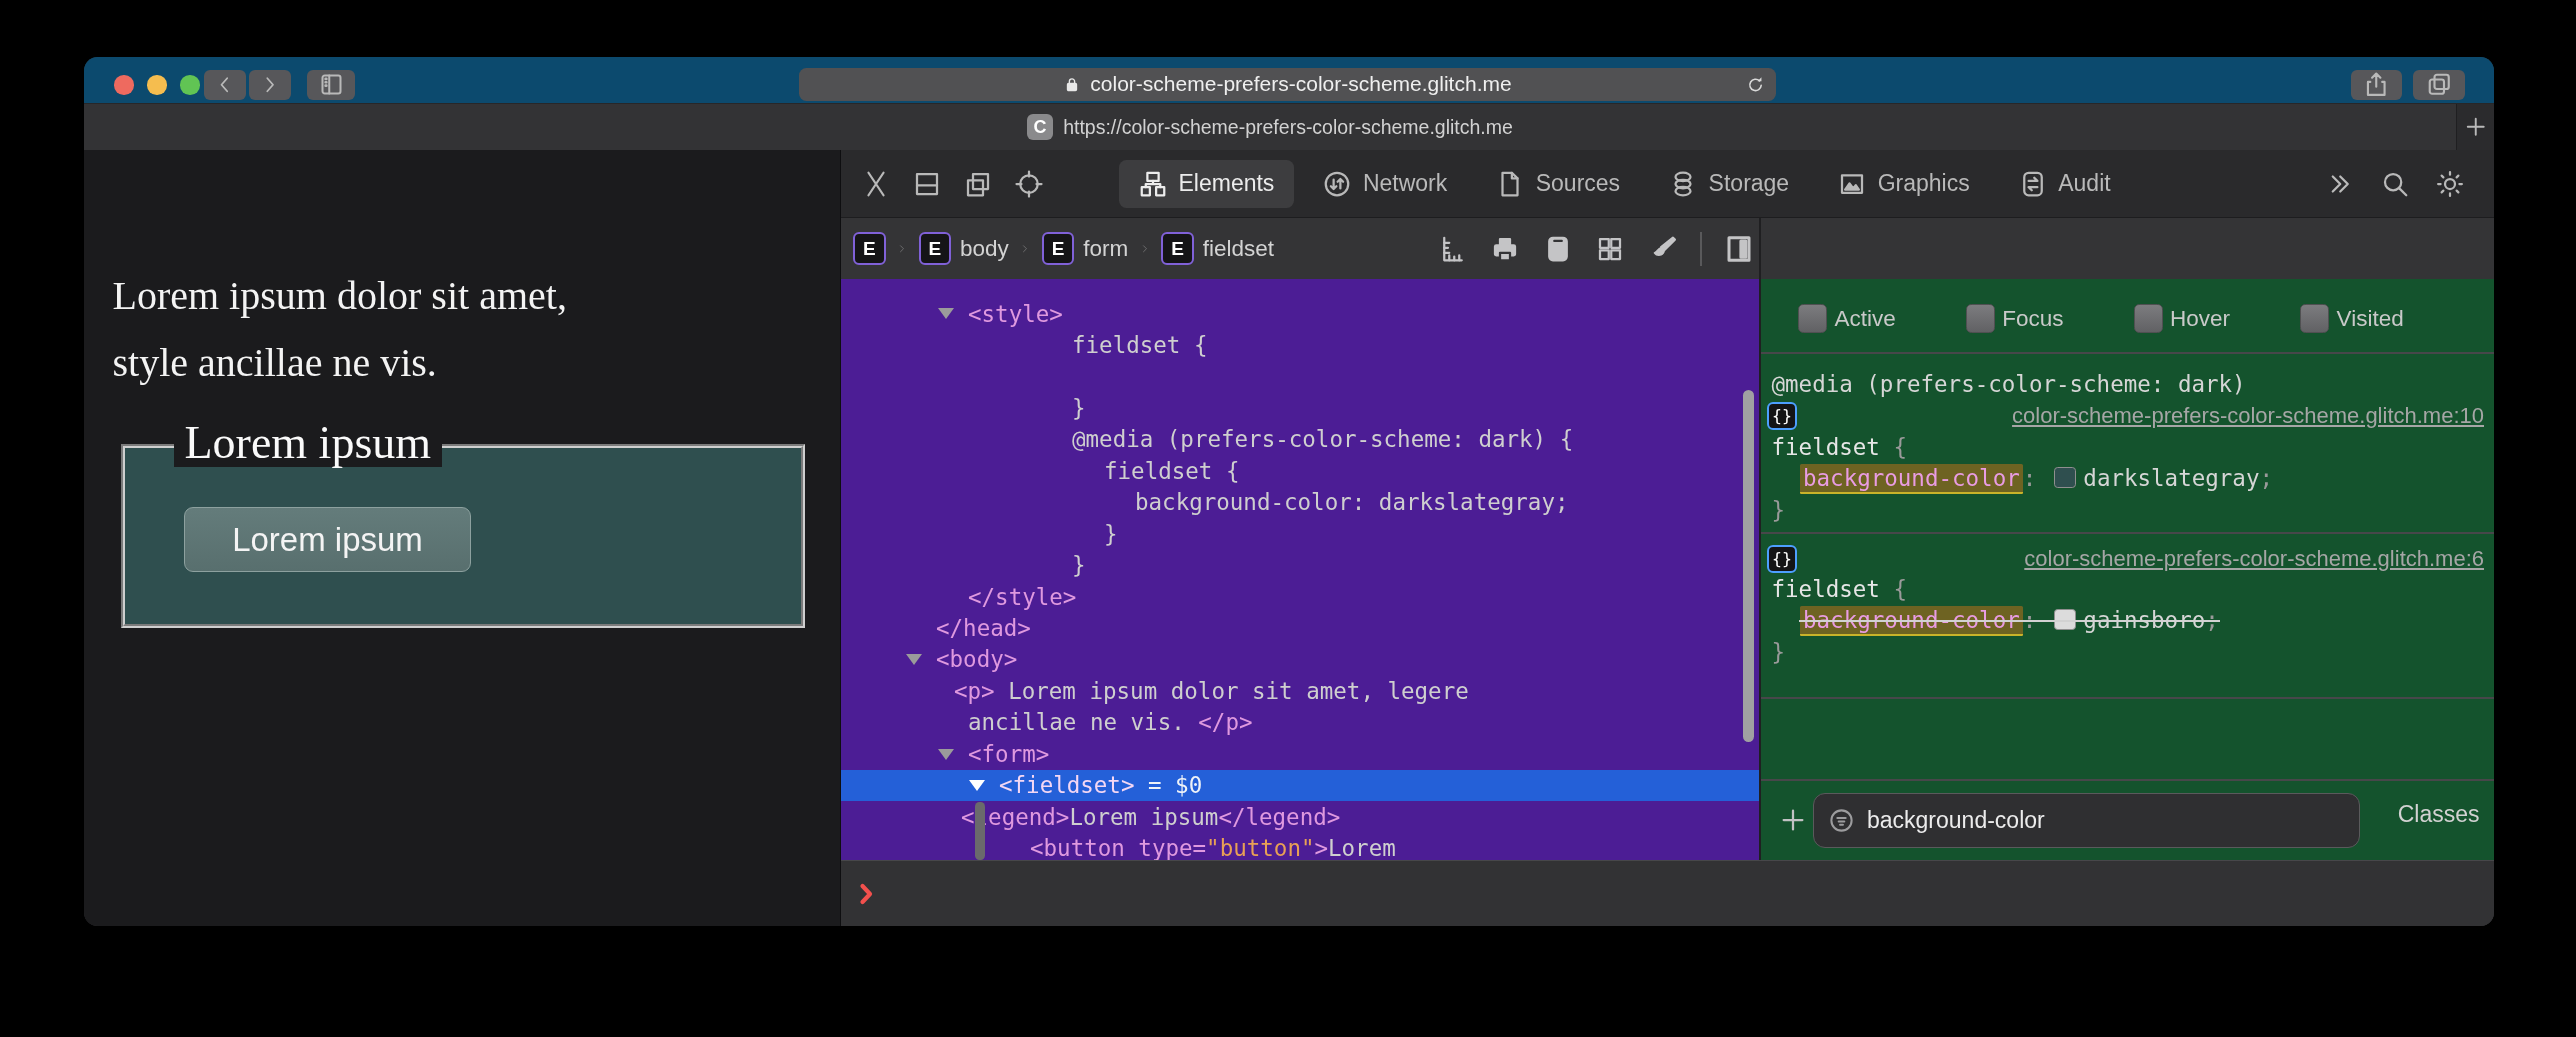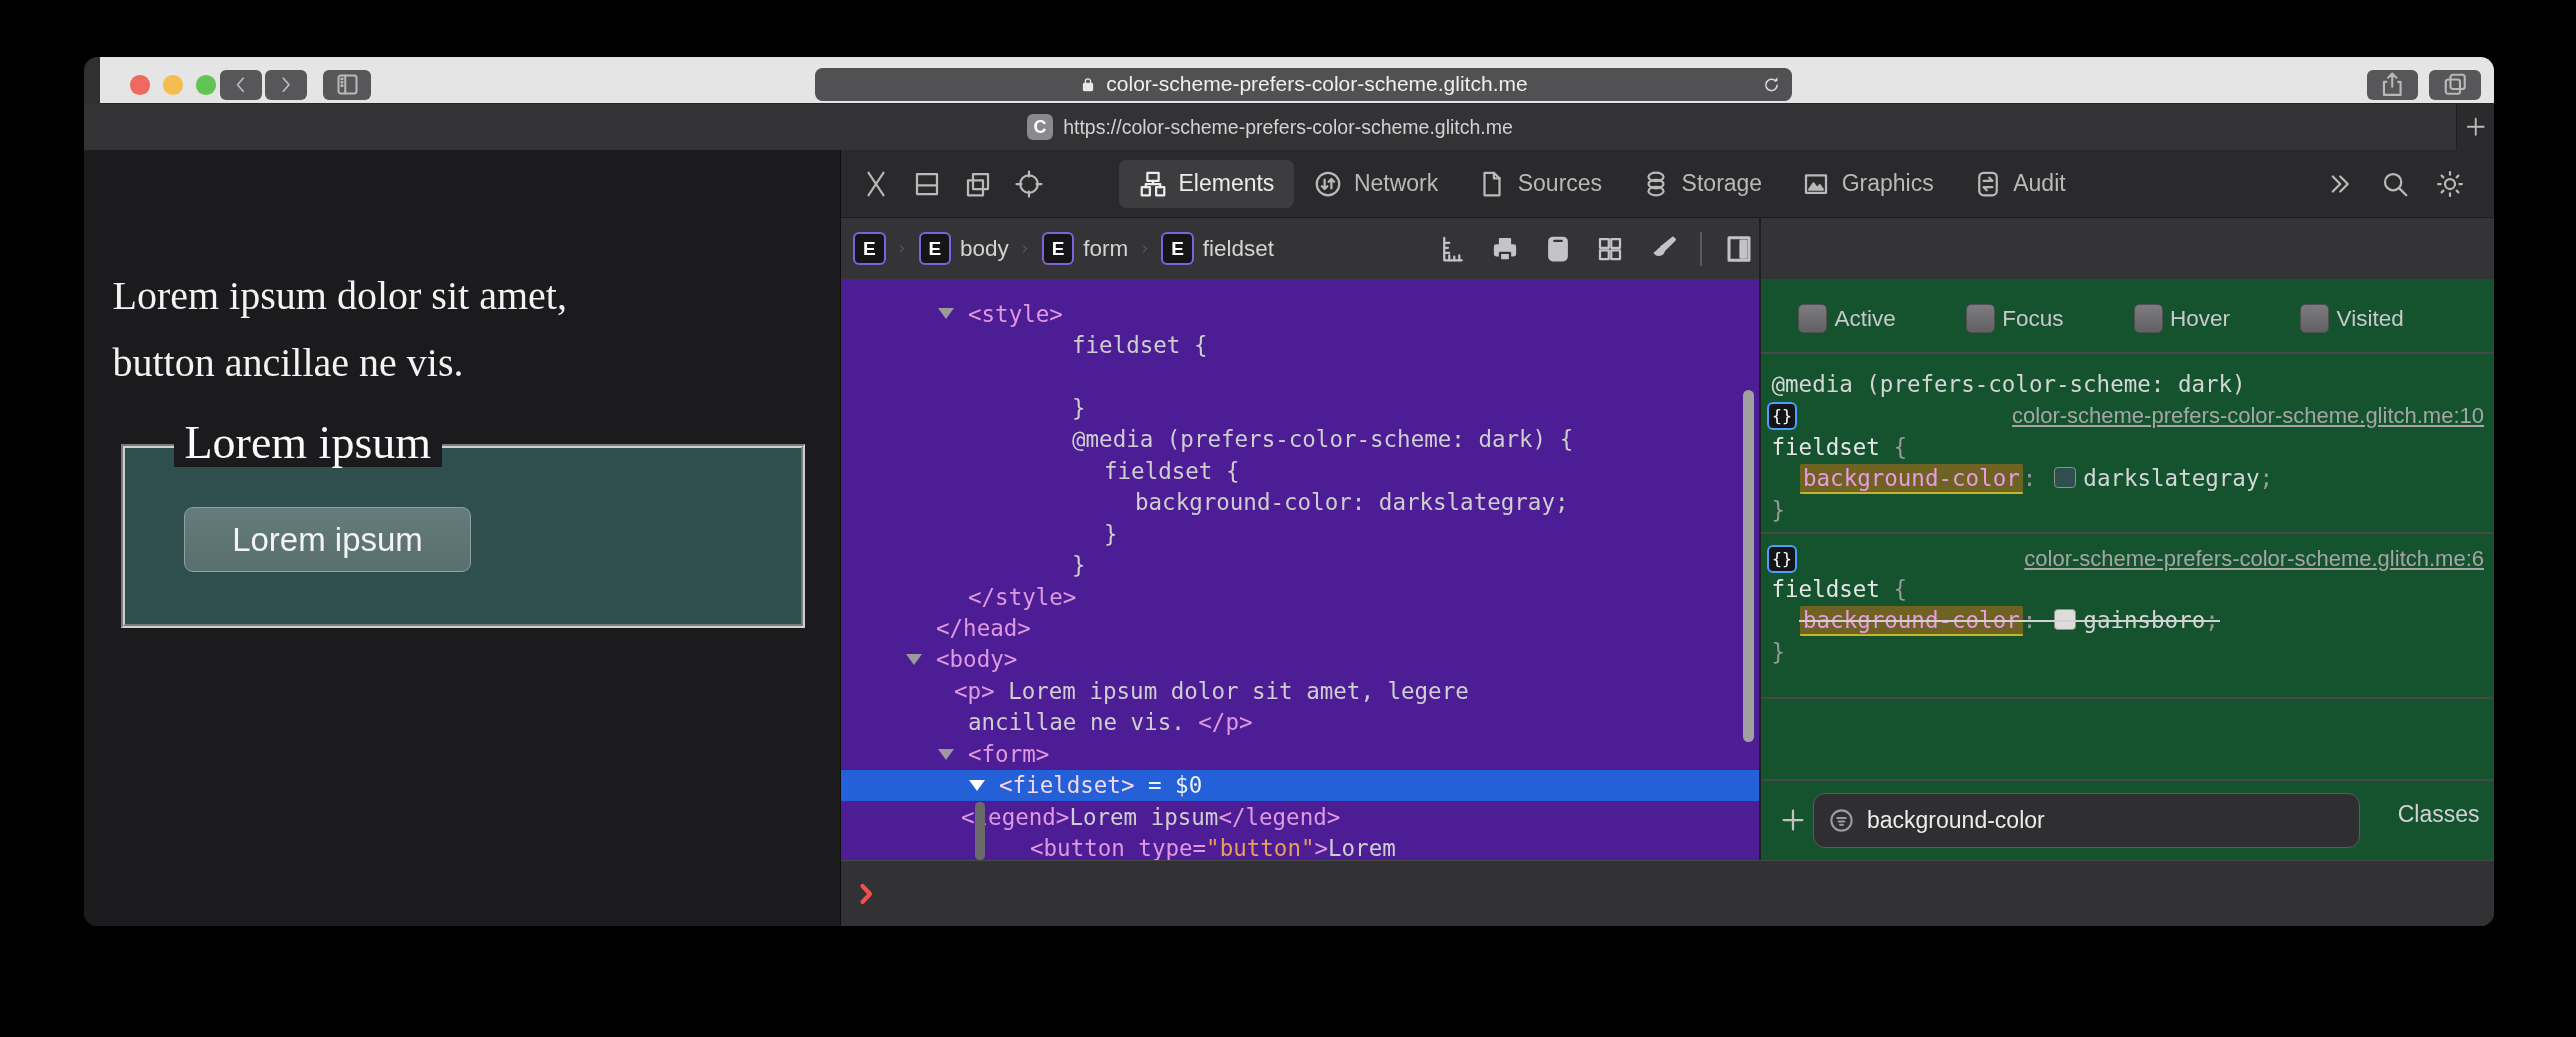--- a/index.html
+++ b/index.html
@@ -2,21 +2,21 @@
 <html style="font-size:12px"><head>
 <meta charset="utf-8">
 <style>
   html,body{margin:0;padding:0;background:#000;}
   #stage{position:relative;width:2576px;height:1038px;background:#000;overflow:hidden;
          font-family:"Liberation Sans",sans-serif;}
   #window{position:absolute;left:84px;top:57px;width:2410px;height:869px;border-radius:13.5px;
           overflow:hidden;background:#303032;box-shadow:0 22.5px 60px rgba(0,0,0,.8);}
 
   
-  #titlebar{position:absolute;left:16px;top:0;width:2410px;height:46px;background:#e5e5e5;
+  #titlebar{position:absolute;left:0;top:0;width:2410px;height:46px;background:#0c4a6e;
             border-bottom:0.7px solid #272729;}
   .tl{position:absolute;top:18px;width:19.5px;height:19.5px;border-radius:50%;}
   #tl-close{left:30px;background:#ee6a5f;}
   #tl-min{left:63px;background:#f5bd4f;}
   #tl-zoom{left:96px;background:#61c454;}
   .tbtn{position:absolute;top:12.7px;height:30px;background:#57575a;border-radius:6px;
         display:flex;align-items:center;justify-content:center;color:#e6e6e6;}
   .tbtn.dim{color:#8d8d90;}
   #btn-back{left:120px;width:42px;}
   #btn-fwd{left:165px;width:42px;}
@@ -53,21 +53,21 @@
 
   
   #devtools{position:absolute;left:756px;top:93px;width:1654px;height:776px;background:#303032;
             border-left:1.5px solid #0e0e10;}
   #dt-toolbar{position:absolute;left:0;top:0;width:1654px;height:67px;background:#2a2a2c;
               border-bottom:0.7px solid #1d1d1f;display:flex;align-items:center;color:#b9b9b9;}
   .ic{display:inline-block;color:#b9b9b9;}
   .ic svg{width:100%;height:100%;display:block;}
   #dt-left{display:flex;align-items:center;gap:21px;padding-left:19.5px;}
   #dt-left .ic{width:30px;height:30px;}
-  #dt-tabs{display:flex;align-items:center;margin-left:75px;}
+  #dt-tabs{display:flex;align-items:center;margin-left:75px;gap:9px;}
   .dtab{display:flex;align-items:center;gap:10.5px;padding:9px 19.5px;border-radius:7.5px;
         color:#b9b9b9;font-size:23px;}
   .dtab .ic{width:30px;height:30px;}
   .dtab.sel{background:#3d3d3f;color:#ececec;}
   .dtab.sel .ic{color:#ececec;}
   #dt-right{margin-left:auto;display:flex;align-items:center;gap:25.5px;padding-right:30px;}
   #dt-right .ic{width:30px;height:30px;}
 
   #dt-navbar{position:absolute;left:0;top:68px;width:1654px;height:61px;background:#343436;
              border-bottom:0.7px solid #202022;}
@@ -214,21 +214,21 @@
             <svg viewBox="0 0 24 24" fill="none" stroke="currentColor" stroke-width="1.8" stroke-linecap="round" stroke-linejoin="round">
               <path d="M12 4.5v15M4.5 12h15"></path>
             </svg>
           </span>
         </div>
     </div>
 
     <div id="page">
       <div id="para">
         <div>Lorem ipsum dolor sit amet,</div>
-        <div>button ancillae ne vis.</div>
+        <div>style ancillae ne vis.</div>
       </div>
       <div id="fieldsetbox"></div>
       <div id="legend">Lorem ipsum</div>
       <div id="pagebutton">Lorem ipsum</div>
     </div>
 
     <div id="devtools">
 
       <div id="dt-toolbar">
         <div id="dt-left">

